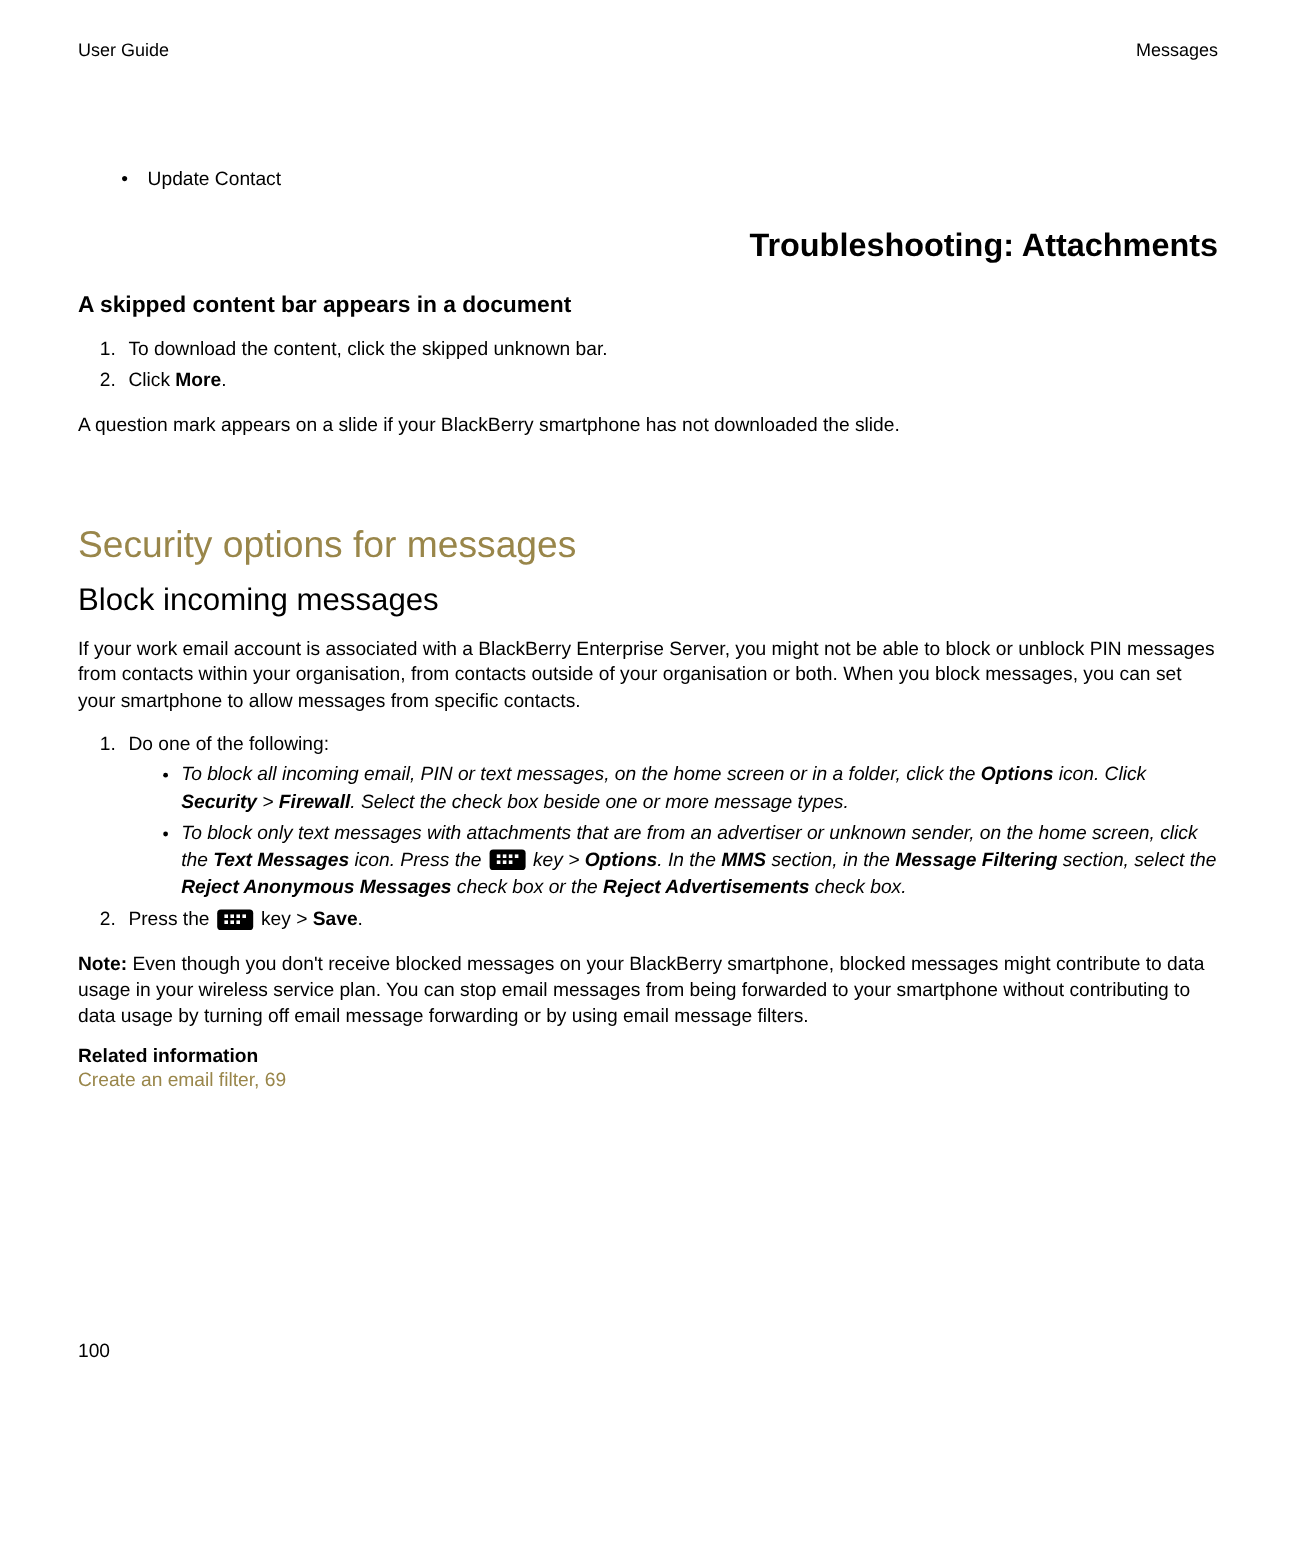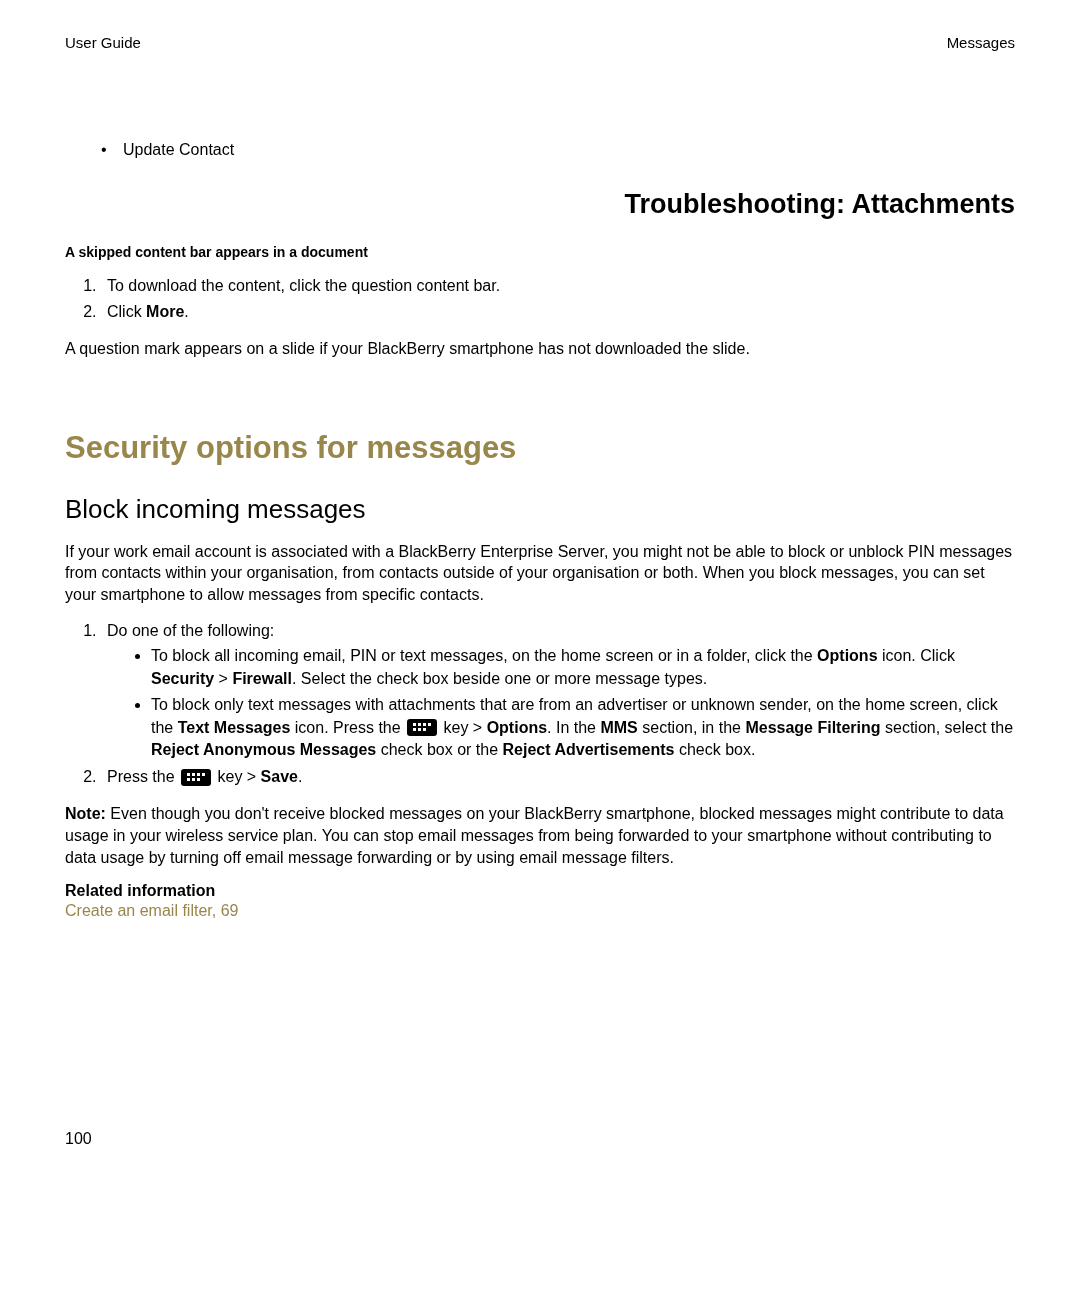--- a/index.html
+++ b/index.html
@@ -36,29 +36,29 @@
     left: -22px;
     top: 0;
   }
   h2.section-h {
     font-size: 27px;
     font-weight: bold;
     margin: 0 0 22px 0;
     text-align: right;
   }
   h3.sub-h {
-    font-size: 14px;
+    font-size: 19px;
     font-weight: bold;
     margin: 24px 0 14px 0;
   }
   h1.major-h {
     font-size: 31px;
-    font-weight: bold;
+    font-weight: normal;
     color: #99864a;
-    margin: 70px 0 28px 0;
+    margin: 70px 0 12px 0;
   }
   h2.topic-h {
     font-size: 26px;
     font-weight: normal;
     margin: 0 0 16px 0;
   }
   p.body {
     font-size: 16px;
     margin: 0 0 14px 0;
     line-height: 1.35;
@@ -70,20 +70,21 @@
     line-height: 1.5;
   }
   ol > li {
     padding-left: 6px;
     margin-bottom: 2px;
   }
   ul.inner {
     list-style: disc;
     margin: 2px 0 2px 0;
     padding-left: 44px;
+    font-style: italic;
   }
   ul.inner > li {
     margin-bottom: 4px;
     line-height: 1.4;
   }
   .bold { font-weight: bold; }
   .key-icon {
     display: inline-block;
     width: 30px;
     height: 17px;
@@ -110,42 +111,42 @@
     font-size: 16px;
     font-weight: bold;
     margin: 14px 0 2px 0;
   }
   .related-link {
     font-size: 16px;
     color: #99864a;
   }
   .page-num {
     position: absolute;
-    bottom: 148px;
+    bottom: 160px;
     left: 65px;
     font-size: 16px;
   }
 </style>
 </head>
 <body>
 
 <div class="page">
 
   <div class="header">
     <span>User Guide</span>
     <span>Messages</span>
   </div>
 
   <div class="bullet-item">Update Contact</div>
 
   <h2 class="section-h">Troubleshooting: Attachments</h2>
 
   <h3 class="sub-h">A skipped content bar appears in a document</h3>
   <ol>
-    <li>To download the content, click the question content bar.</li>
+    <li>To download the content, click the skipped unknown bar.</li>
     <li>
       <span>Click </span><span class="bold">More</span><span>.</span>
     </li>
   </ol>
 
   <p class="body">A question mark appears on a slide if your BlackBerry smartphone has not downloaded the slide.</p>
 
   <h1 class="major-h">Security options for messages</h1>
 
   <h2 class="topic-h">Block incoming messages</h2>

